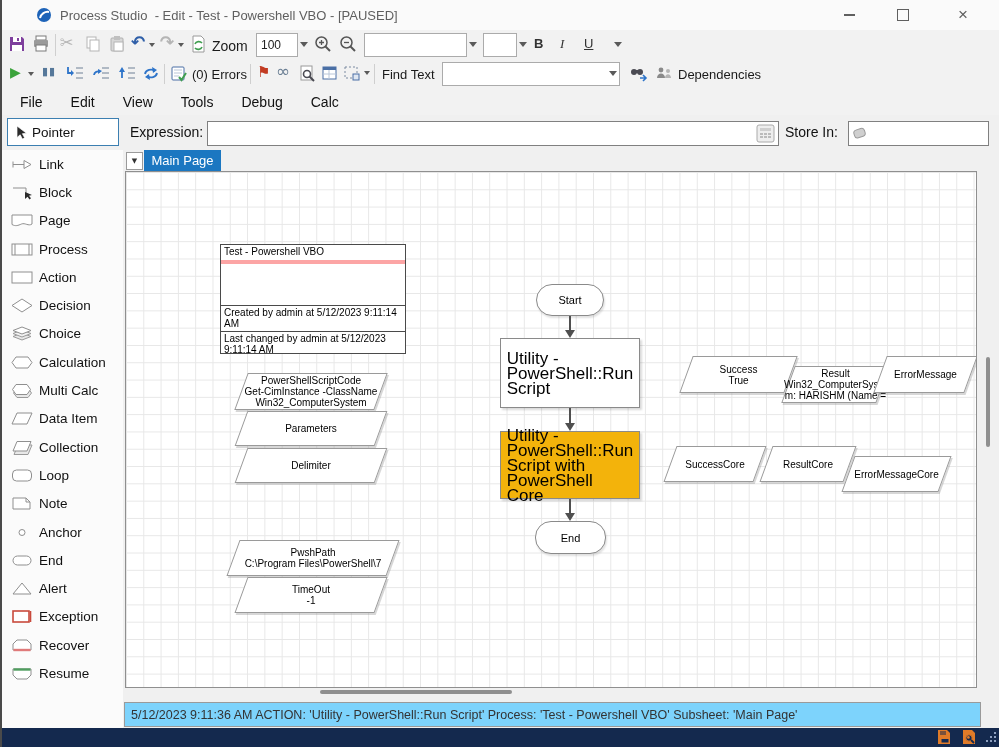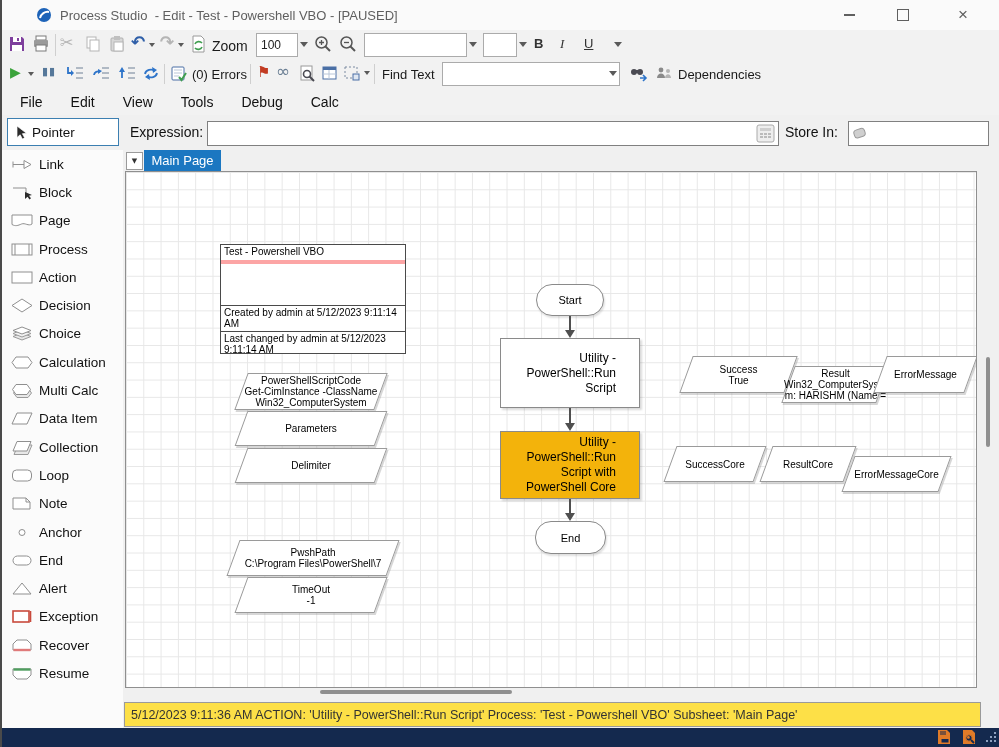--- a/index.html
+++ b/index.html
@@ -47,29 +47,29 @@
   #info-title{border-bottom:4px solid #fca5a5;height:13px}
   #info-spacer{height:41px}
   #info-created{border-top:1px solid #4a4a4a;height:23px}
   #info-changed{border-top:1px solid #4a4a4a}
   
   .pgram{position:absolute}
   .pgram::before{content:"";position:absolute;top:0;left:0;right:0;bottom:0;background:#fff;border:1px solid #9a9a9a;transform:skewX(-20deg);box-shadow:2px 2px 0 rgba(140,140,140,.35)}
   .pg-label{position:relative;display:flex;align-items:center;justify-content:center;width:100%;height:100%;text-align:center;font-size:10px;line-height:11px;color:#000}
   
   .pill{position:absolute;background:#fff;border:1.5px solid #8a8a8a;border-radius:16px;display:flex;align-items:center;justify-content:center;font-size:11px;color:#000;box-shadow:1px 2px 2px rgba(0,0,0,.12);box-sizing:border-box}
-  .action-box{position:absolute;background:#fff;border:1.5px solid #8a8a8a;display:flex;align-items:center;justify-content:center;text-align:right;font-size:12px;line-height:15px;color:#000;box-shadow:2px 2px 2px rgba(0,0,0,.15);box-sizing:border-box;padding:2px 23px}
+  .action-box{position:absolute;background:#fff;border:1.5px solid #8a8a8a;display:flex;align-items:center;justify-content:center;text-align:left;font-size:17px;line-height:15px;color:#000;box-shadow:2px 2px 2px rgba(0,0,0,.15);box-sizing:border-box;padding:2px 23px}
   .action-box.hl{background:#F3B30B}
   .vline{position:absolute;width:1.5px;background:#4f4f4f}
   .arrowhead{position:absolute;width:0;height:0;border-left:5px solid transparent;border-right:5px solid transparent;border-top:8px solid #4f4f4f}
   
   #vscroll-thumb{left:984px;top:357px;width:4px;height:90px;background:#8f8f8f;border-radius:2px}
   #hscroll-thumb{left:318px;top:690px;width:192px;height:4px;background:#8f8f8f;border-radius:2px}
   
-  #status-bar{left:122px;top:702px;width:857px;height:25px;background:#fde047;border:1px solid #9a9a9a;box-sizing:border-box;display:flex;align-items:center;padding:0 6px;font-size:12.5px;color:#333;white-space:nowrap;overflow:hidden}
+  #status-bar{left:122px;top:702px;width:857px;height:25px;background:#7dd3fc;border:1px solid #9a9a9a;box-sizing:border-box;display:flex;align-items:center;padding:0 6px;font-size:12.5px;color:#333;white-space:nowrap;overflow:hidden}
   
   #taskbar{left:0;top:728px;width:997px;height:19px;background:#14294E}
   .grip-dot{position:absolute;width:2px;height:2px;background:#8ea0bf}
 </style>
 </head>
 <body>
 
 <div id="app">
 
   <div id="titlebar" class="abs">

